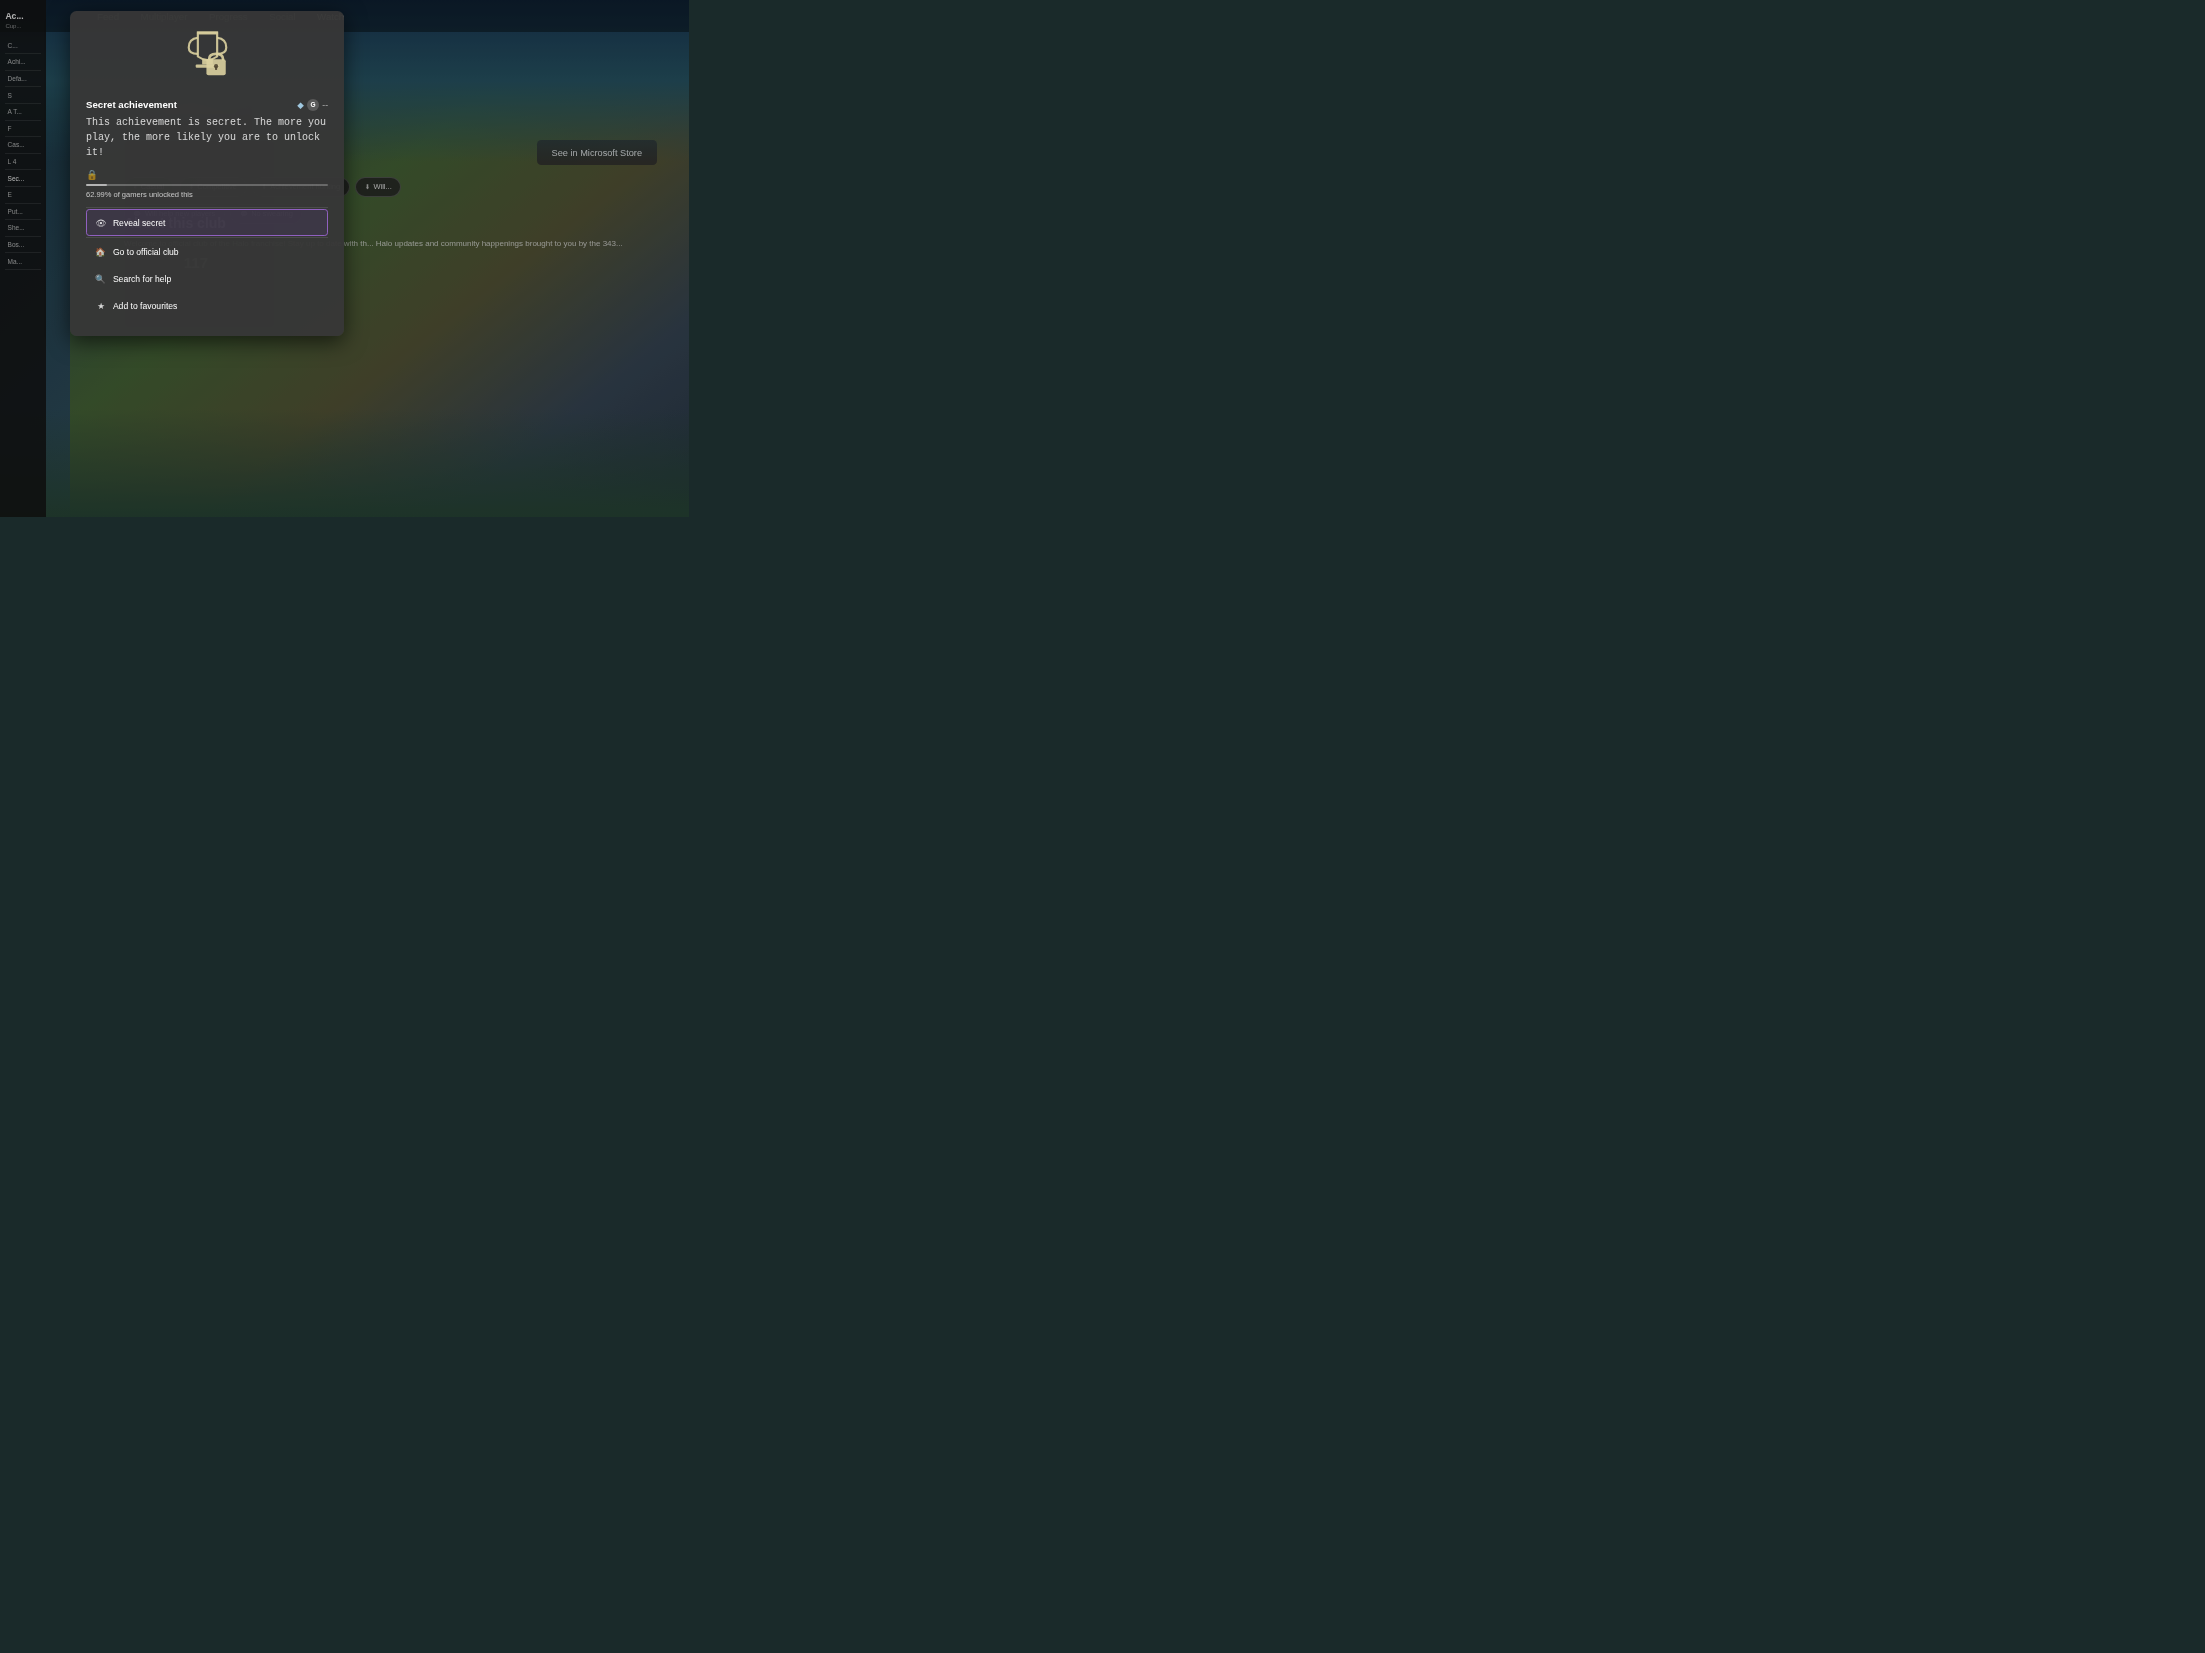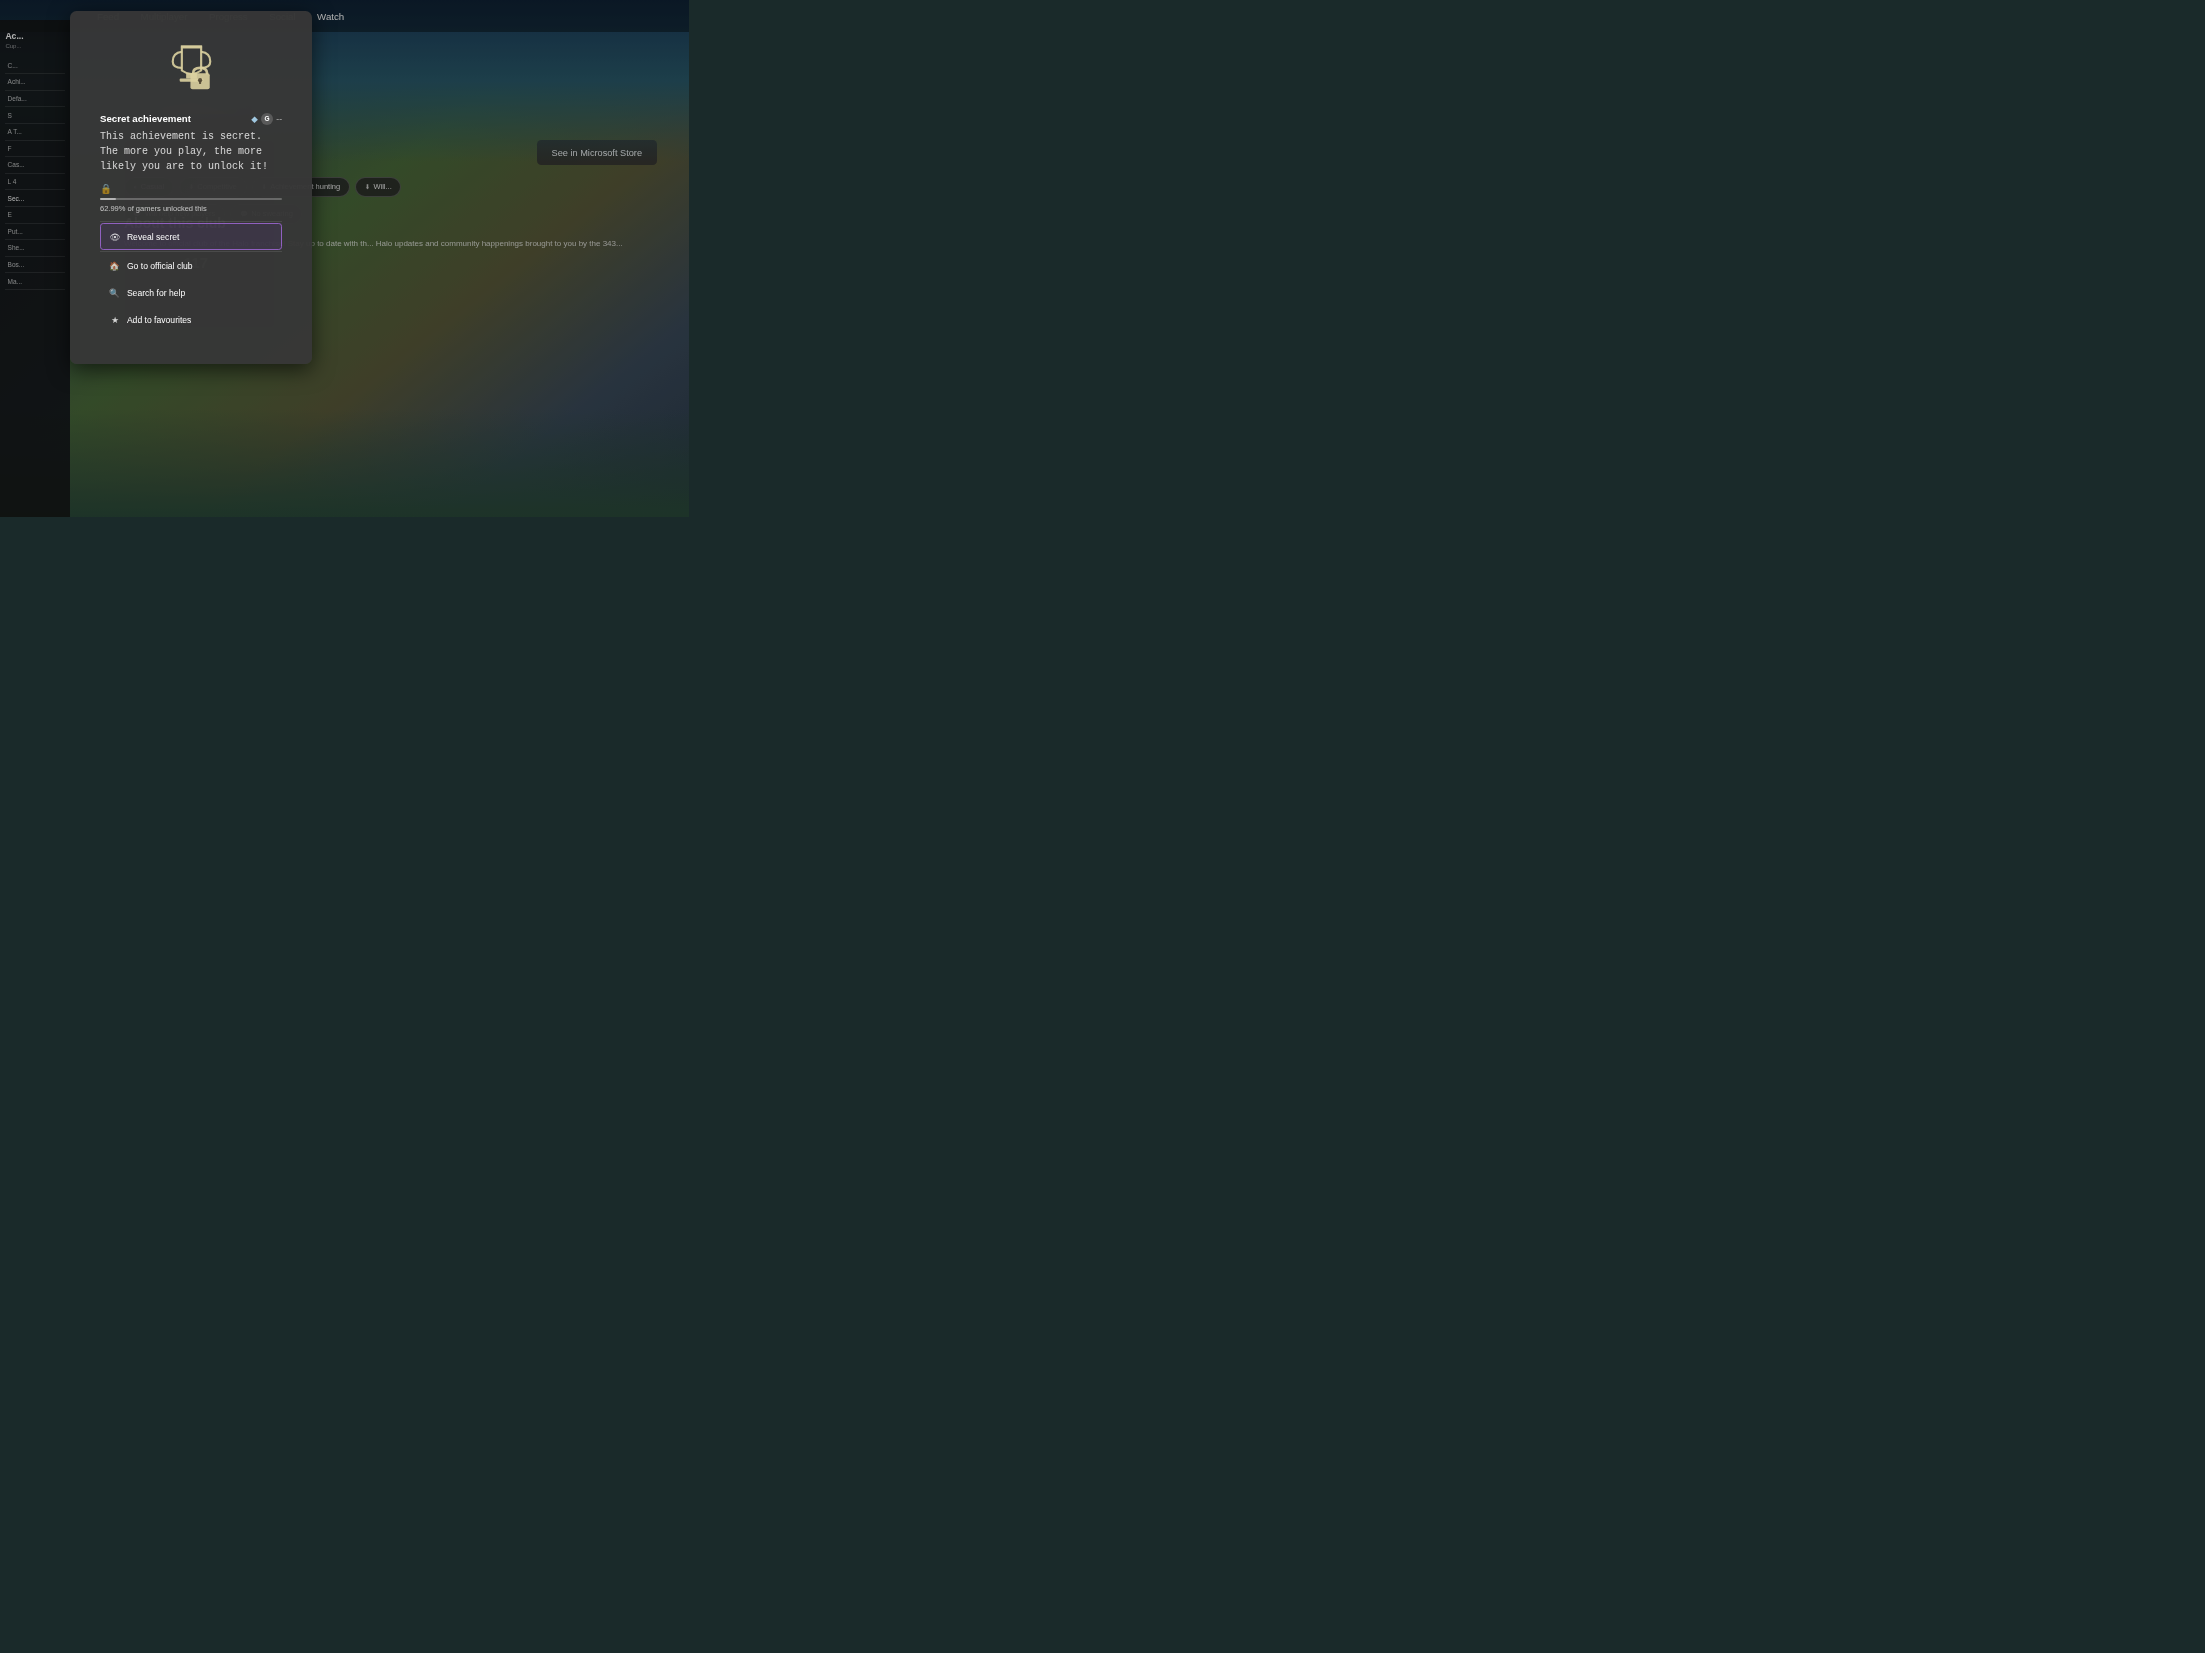--- a/index.html
+++ b/index.html
@@ -171,26 +171,25 @@
     .about-text {
       color: rgba(255,255,255,0.75);
       font-size: 8px;
       line-height: 1.5;
     }
 
     
     .left-sidebar {
       position: absolute;
       top: 0; left: 0;
-      width: 70px;
+      width: 46px;
       height: 100%;
       background: rgba(20,20,20,0.85);
       z-index: 6;
       padding: 10.8px 5.4px;
-      margin-top: 20px;
     }
 
     .sidebar-title {
       color: white;
       font-size: 8.6px;
       font-weight: bold;
       margin-bottom: 2.2px;
     }
 
     .sidebar-sub {
@@ -217,24 +216,24 @@
       top: 0; left: 0; right: 0; bottom: 0;
       background: rgba(0,0,0,0.3);
       z-index: 10;
     }
 
     
     .achievement-popup {
       position: absolute;
       top: 10.8px;
       left: 70px;
-      width: 242px;
+      width: 274px;
       background: rgba(55,55,55,0.97);
       border-radius: 6.5px;
-      padding: 30px;
+      padding: 16px;
       z-index: 20;
       box-shadow: 0 5.4px 21.5px rgba(0,0,0,0.6);
     }
 
     
     .trophy-area {
       display: flex;
       justify-content: center;
       margin-bottom: 13px;
     }

